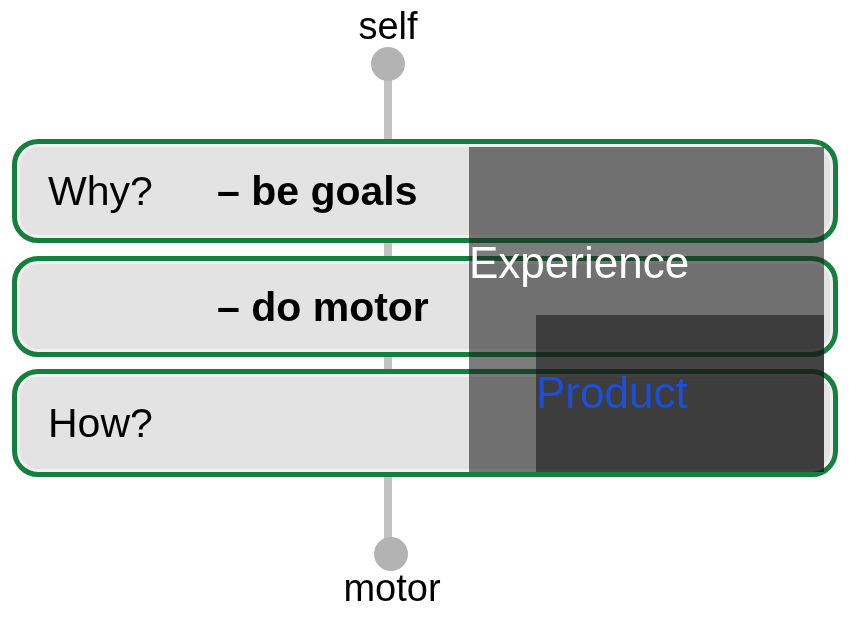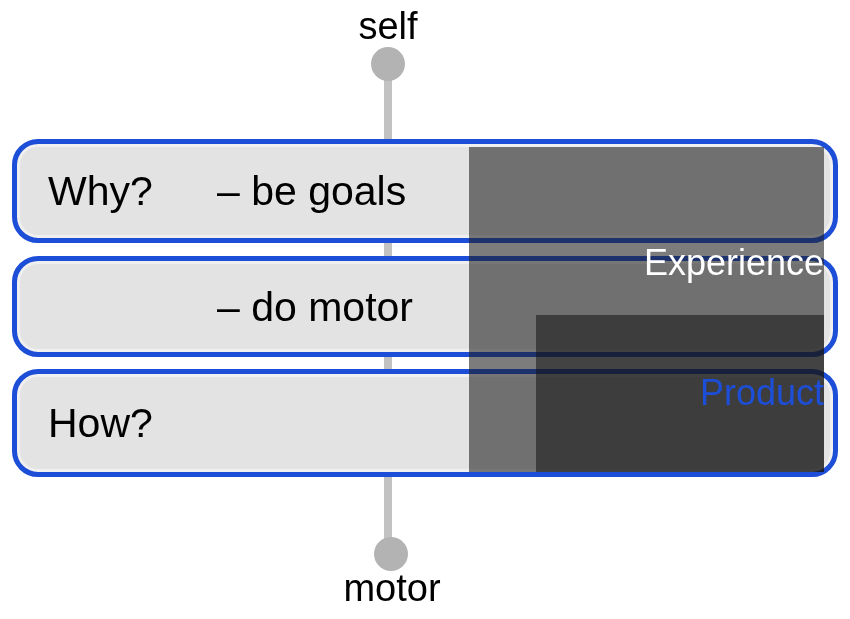--- a/index.html
+++ b/index.html
@@ -52,41 +52,41 @@
   .self-label  { left: 278px; top: 5px; }
   .world-label { left: 282px; top: 567px; }
 
   
   .box {
     position: absolute;
     left: 12px;
     width: 826px;
     box-sizing: border-box;
     background: #e3e3e3;
-    border: 5px solid #1d4ed8;
+    border: 5px solid #15803d;
     border-radius: 26px;
     box-shadow: inset 0 0 0 3px rgba(255,255,255,0.45);
     z-index: 1;
   }
   .box-why  { top: 139px; height: 104px; }
   .box-what { top: 256px; height: 101px; }
   .box-how  { top: 369px; height: 108px; }
 
   .box .question,
   .box .goal {
     position: absolute;
     top: 50%;
     transform: translateY(-50%);
     font-size: 41px;
     line-height: 1;
     color: #000000;
     white-space: nowrap;
   }
   .box .question { left: 31px; }
-  .box .goal     { left: 200px; }
+  .box .goal     { left: 200px; font-weight: bold; }
 
   
   .overlay {
     position: absolute;
     z-index: 2;
   }
   .overlay-experience {
     left: 469px;
     top: 147px;
     width: 355px;
@@ -95,24 +95,24 @@
   }
   .overlay-product {
     left: 536px;
     top: 315px;
     width: 288px;
     height: 157px;
     background: rgba(20,20,20,0.55);
   }
   .overlay-label {
     position: absolute;
-    left: 12px;
+    left: 0;
     right: 0;
-    text-align: right;
-    font-size: 36px;
+    text-align: left;
+    font-size: 44px;
     line-height: 44px;
     white-space: nowrap;
   }
   .experience-label { top: 94px; color: #ffffff; }
   .product-label    { top: 56px; color: #1d4ed8; }
 </style>
 </head>
 <body>
 
 <div class="canvas">

